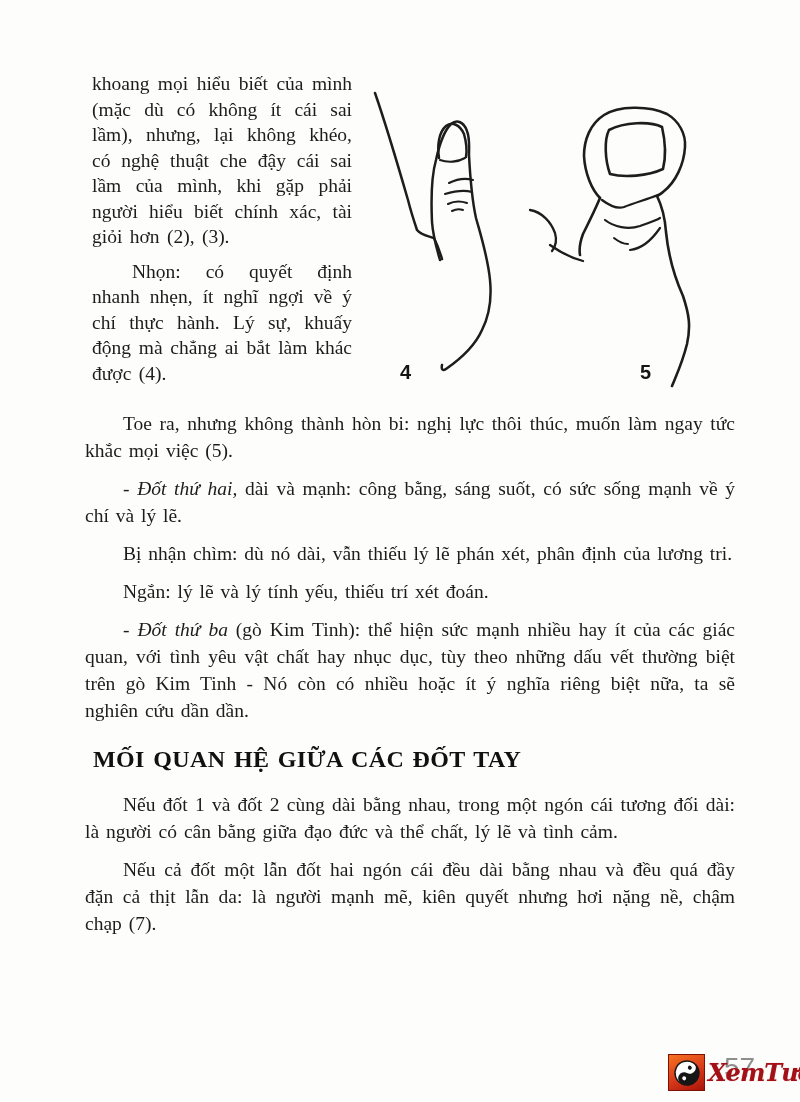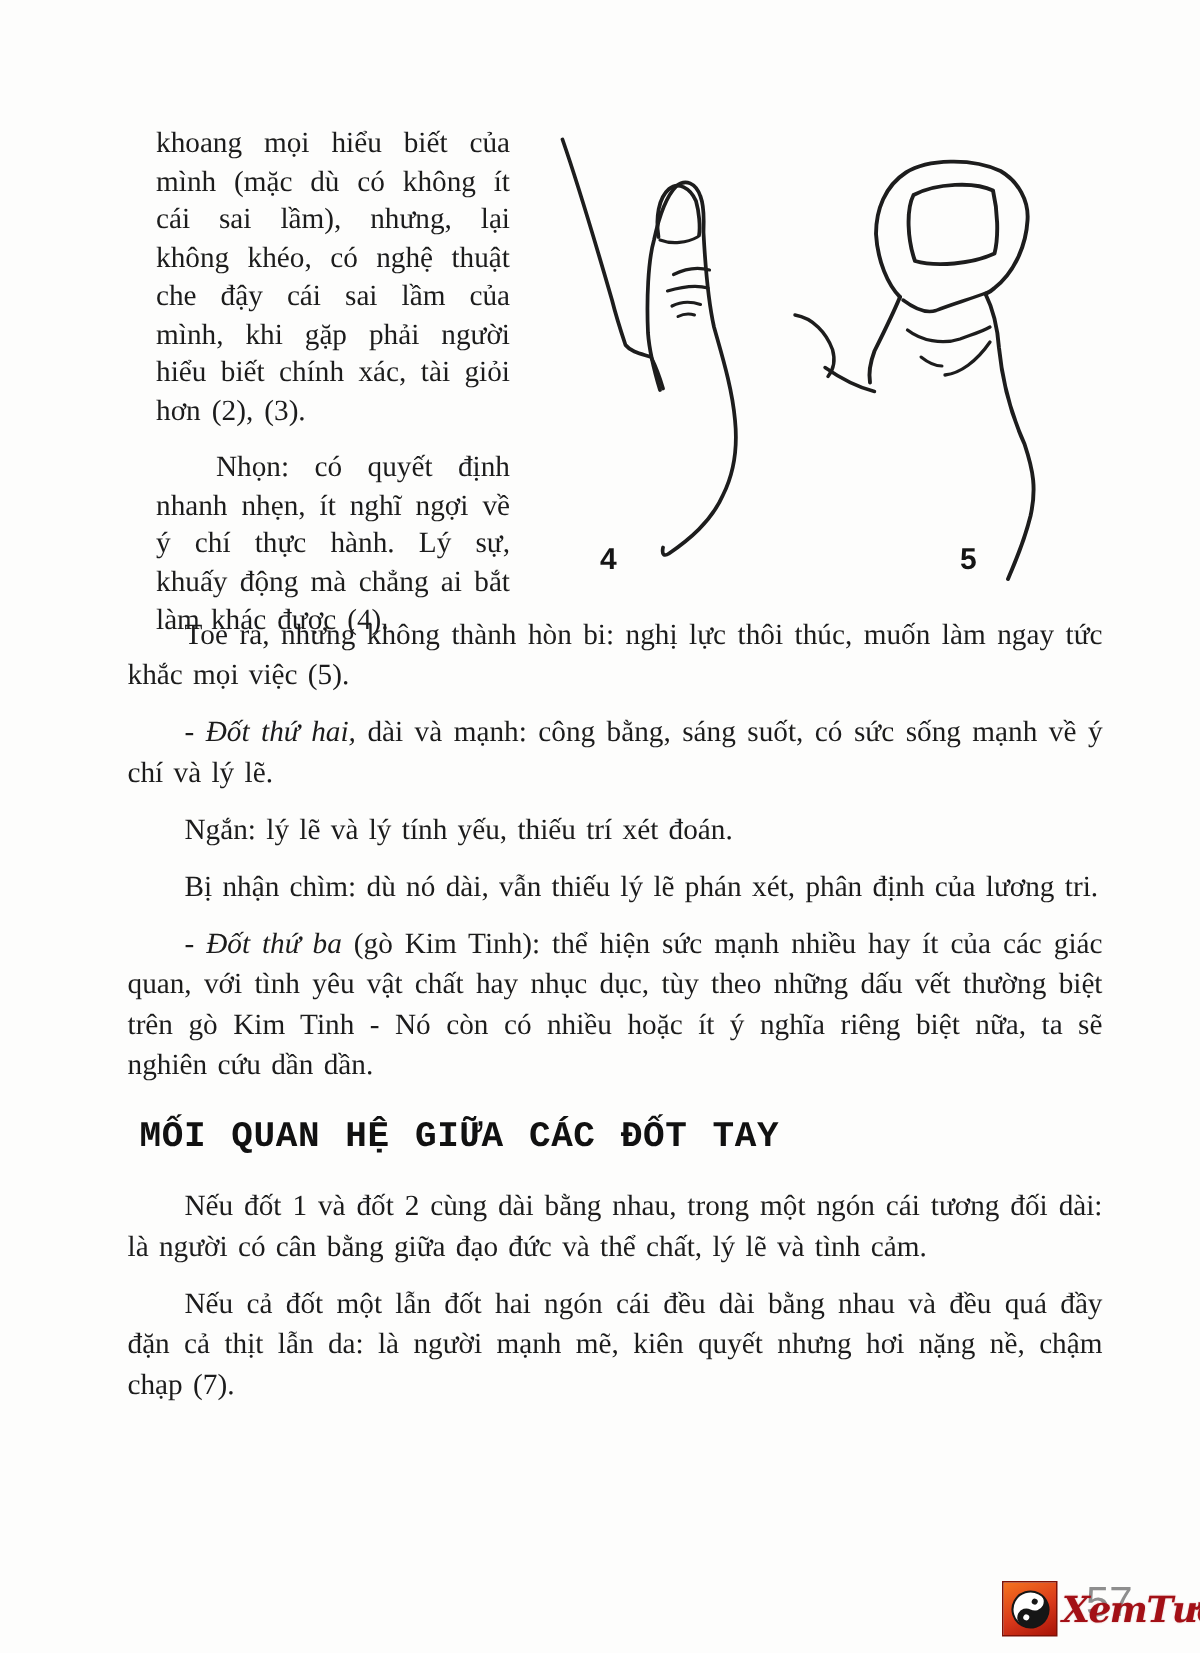--- a/index.html
+++ b/index.html
@@ -8,34 +8,34 @@
     background:#fdfdfc;color:#1c1c1c;
     font-family:"Liberation Serif", serif;
   }
   .page{position:absolute;inset:0;}
   
   .col-text{
     position:absolute;left:92px;top:71px;width:260px;
     font-size:19.5px;line-height:25.5px;text-align:justify;
     word-spacing:2.5px;
   }
-  .col-text p{margin:12px;}
+  .col-text p{margin:0;}
   .col-text p + p{margin-top:9px;text-indent:40px;}
   .figure{position:absolute;left:352px;top:52px;width:420px;height:345px;}
   .figure svg{display:block;}
   .fig-label{font-family:"Liberation Sans",sans-serif;font-weight:bold;font-size:20px;fill:#151515;}
   
   .main{
     position:absolute;left:85px;top:410px;width:650px;
     font-size:19.5px;line-height:27px;text-align:justify;word-spacing:2px;
   }
   .main p{margin:0 0 11px;text-indent:38px;}
   .main .lead{font-style:italic;}
   .section-heading{
-    font-family:Liberation Mono, monospace;font-weight:700;
+    font-family:Liberation Serif, serif;font-weight:700;
     font-size:24px;letter-spacing:0.4px;color:#111;
     margin:20px 0 17px 8px;text-indent:0;line-height:30px;
   }
   
   .watermark{position:absolute;left:664px;top:1050px;width:170px;height:48px;}
   .page-number{
     position:absolute;left:60px;top:2px;z-index:1;
     font-family:"Liberation Sans",sans-serif;font-size:28px;color:#8e8e8e;
   }
   .wm-logo{
@@ -96,22 +96,22 @@
         <path d="M198,193 C208,200 219,206 231,209" stroke-width="2.3"></path>
       </g>
       <text x="48" y="327" class="fig-label">4</text>
       <text x="288" y="327" class="fig-label">5</text>
     </svg>
   </div>
 
   <div class="main">
     <p><span class="lead"></span><span>Toe ra, nhưng không thành hòn bi: nghị lực thôi thúc, muốn làm ngay tức khắc mọi việc (5).</span></p>
     <p><span class="lead">- Đốt thứ hai, </span><span>dài và mạnh: công bằng, sáng suốt, có sức sống mạnh về ý chí và lý lẽ.</span></p>
+    <p><span class="lead"></span><span>Bị nhận chìm: dù nó dài, vẫn thiếu lý lẽ phán xét, phân định của lương tri.</span></p>
     <p><span class="lead"></span><span>Ngắn: lý lẽ và lý tính yếu, thiếu trí xét đoán.</span></p>
-    <p><span class="lead"></span><span>Bị nhận chìm: dù nó dài, vẫn thiếu lý lẽ phán xét, phân định của lương tri.</span></p>
     <p><span class="lead">- Đốt thứ ba </span><span>(gò Kim Tinh): thể hiện sức mạnh nhiều hay ít của các giác quan, với tình yêu vật chất hay nhục dục, tùy theo những dấu vết thường biệt trên gò Kim Tinh - Nó còn có nhiều hoặc ít ý nghĩa riêng biệt nữa, ta sẽ nghiên cứu dần dần.</span></p>
 
     <h1 class="section-heading">MỐI QUAN HỆ GIỮA CÁC ĐỐT TAY</h1>
 
     <p>Nếu đốt 1 và đốt 2 cùng dài bằng nhau, trong một ngón cái tương đối dài: là người có cân bằng giữa đạo đức và thể chất, lý lẽ và tình cảm.</p>
     <p>Nếu cả đốt một lẫn đốt hai ngón cái đều dài bằng nhau và đều quá đầy đặn cả thịt lẫn da: là người mạnh mẽ, kiên quyết nhưng hơi nặng nề, chậm chạp (7).</p>
   </div>
 
   <div class="watermark">
     <span class="page-number">57</span>

